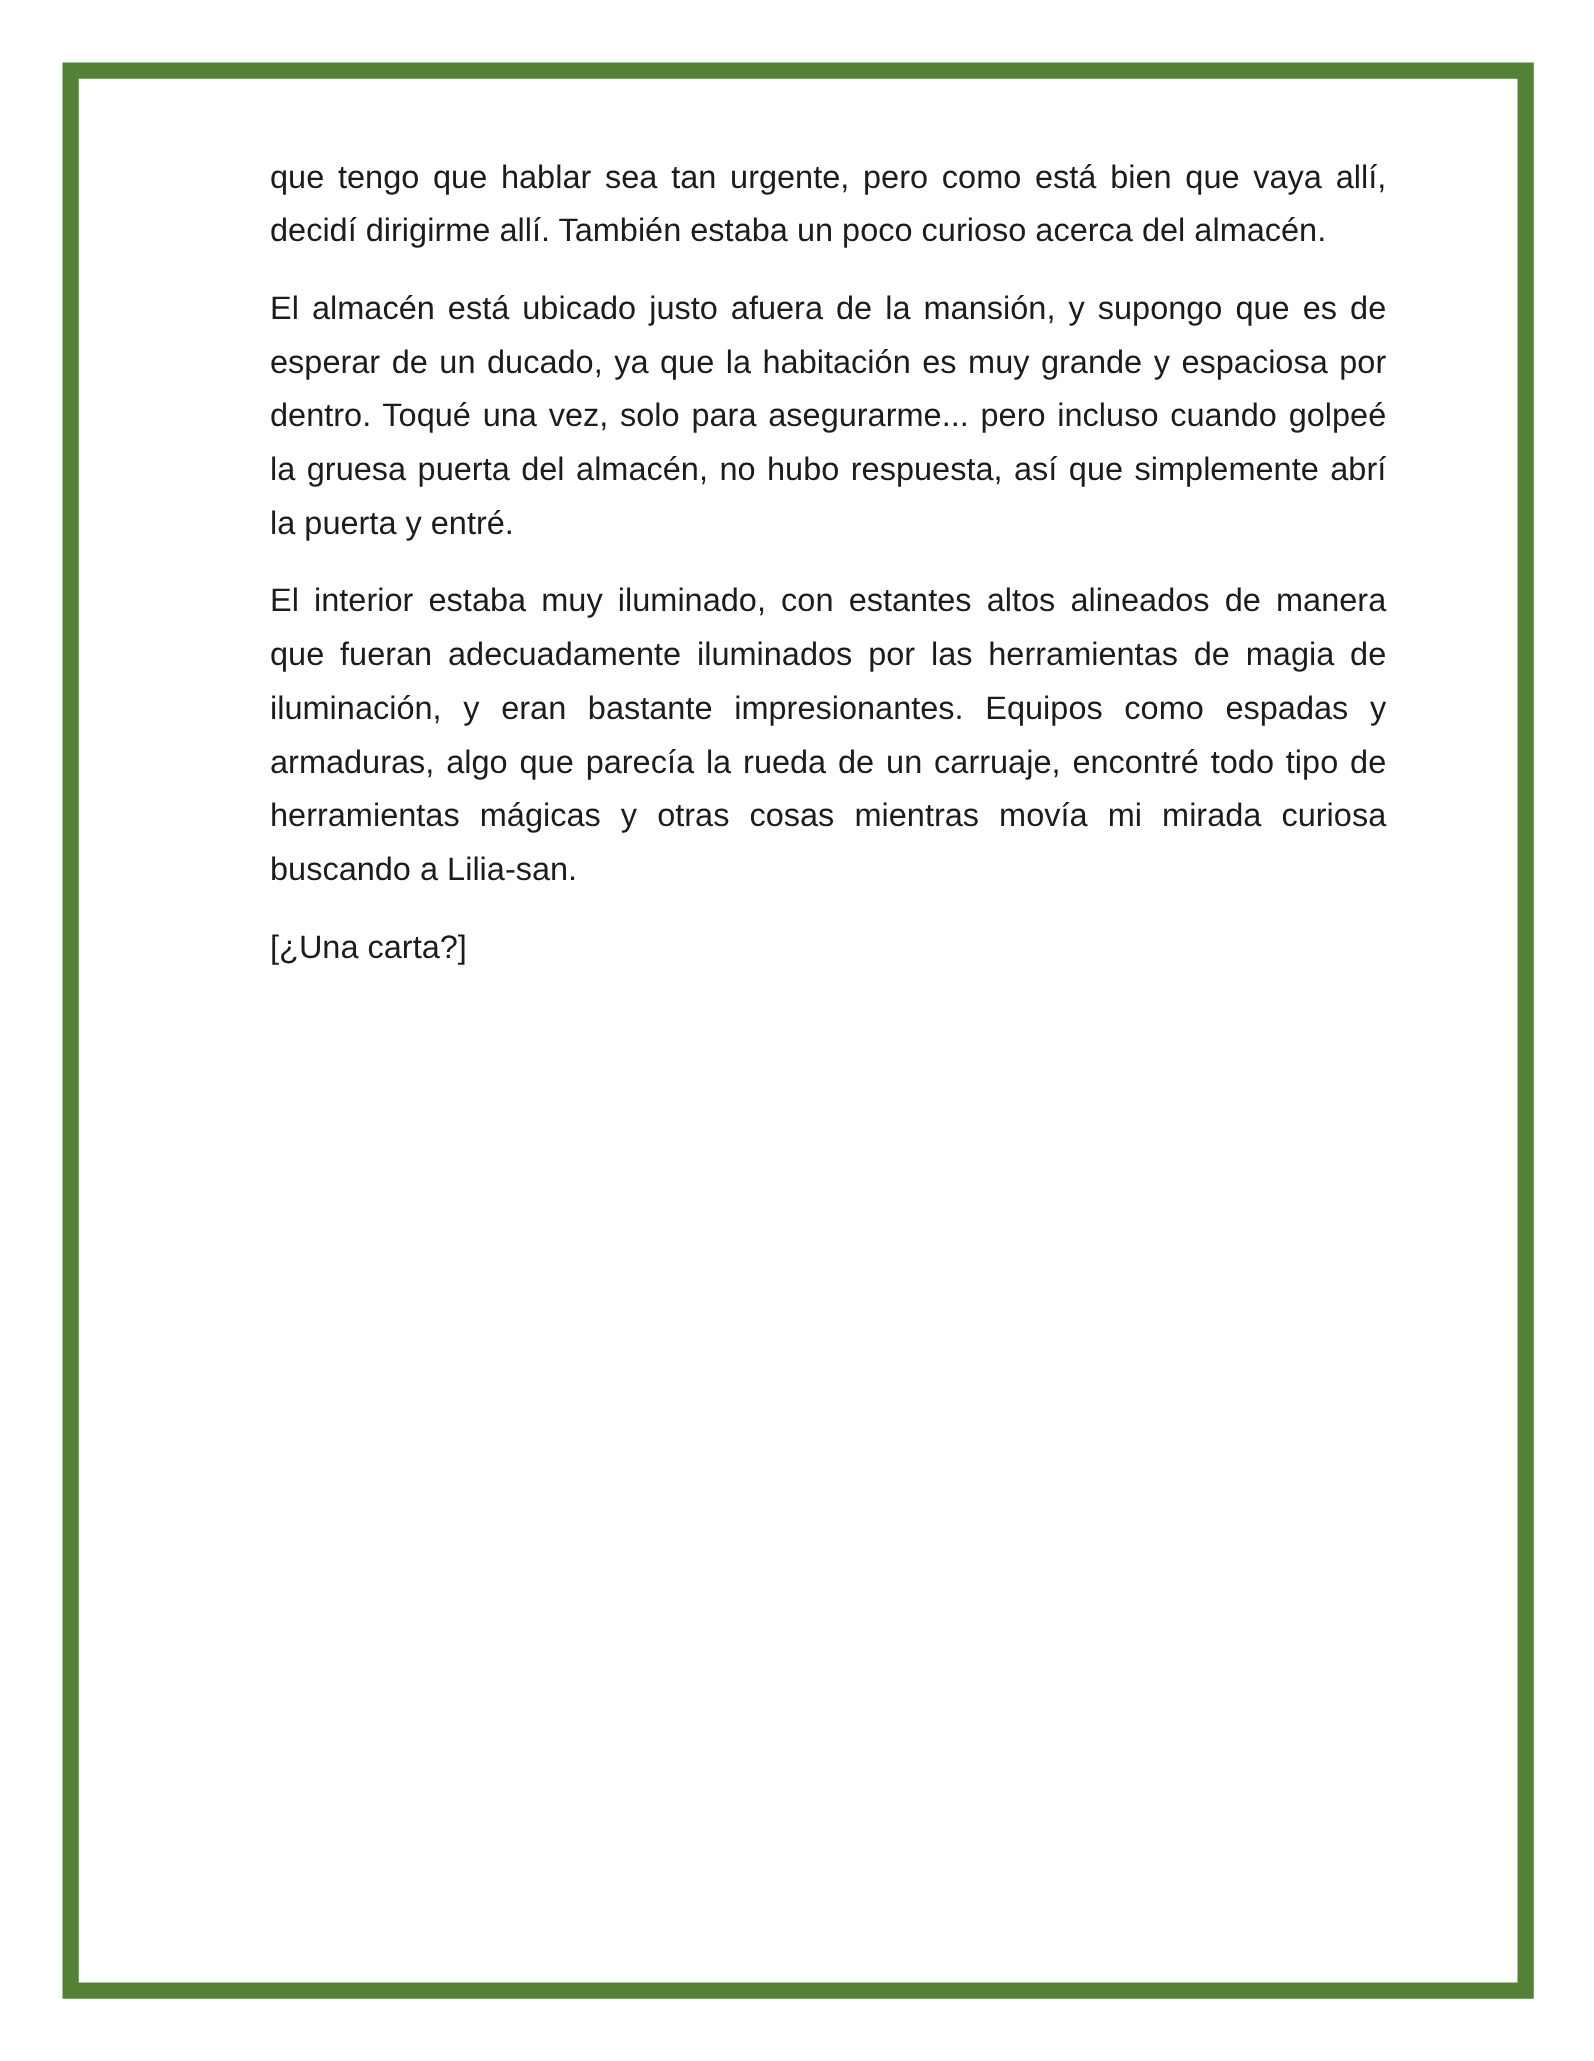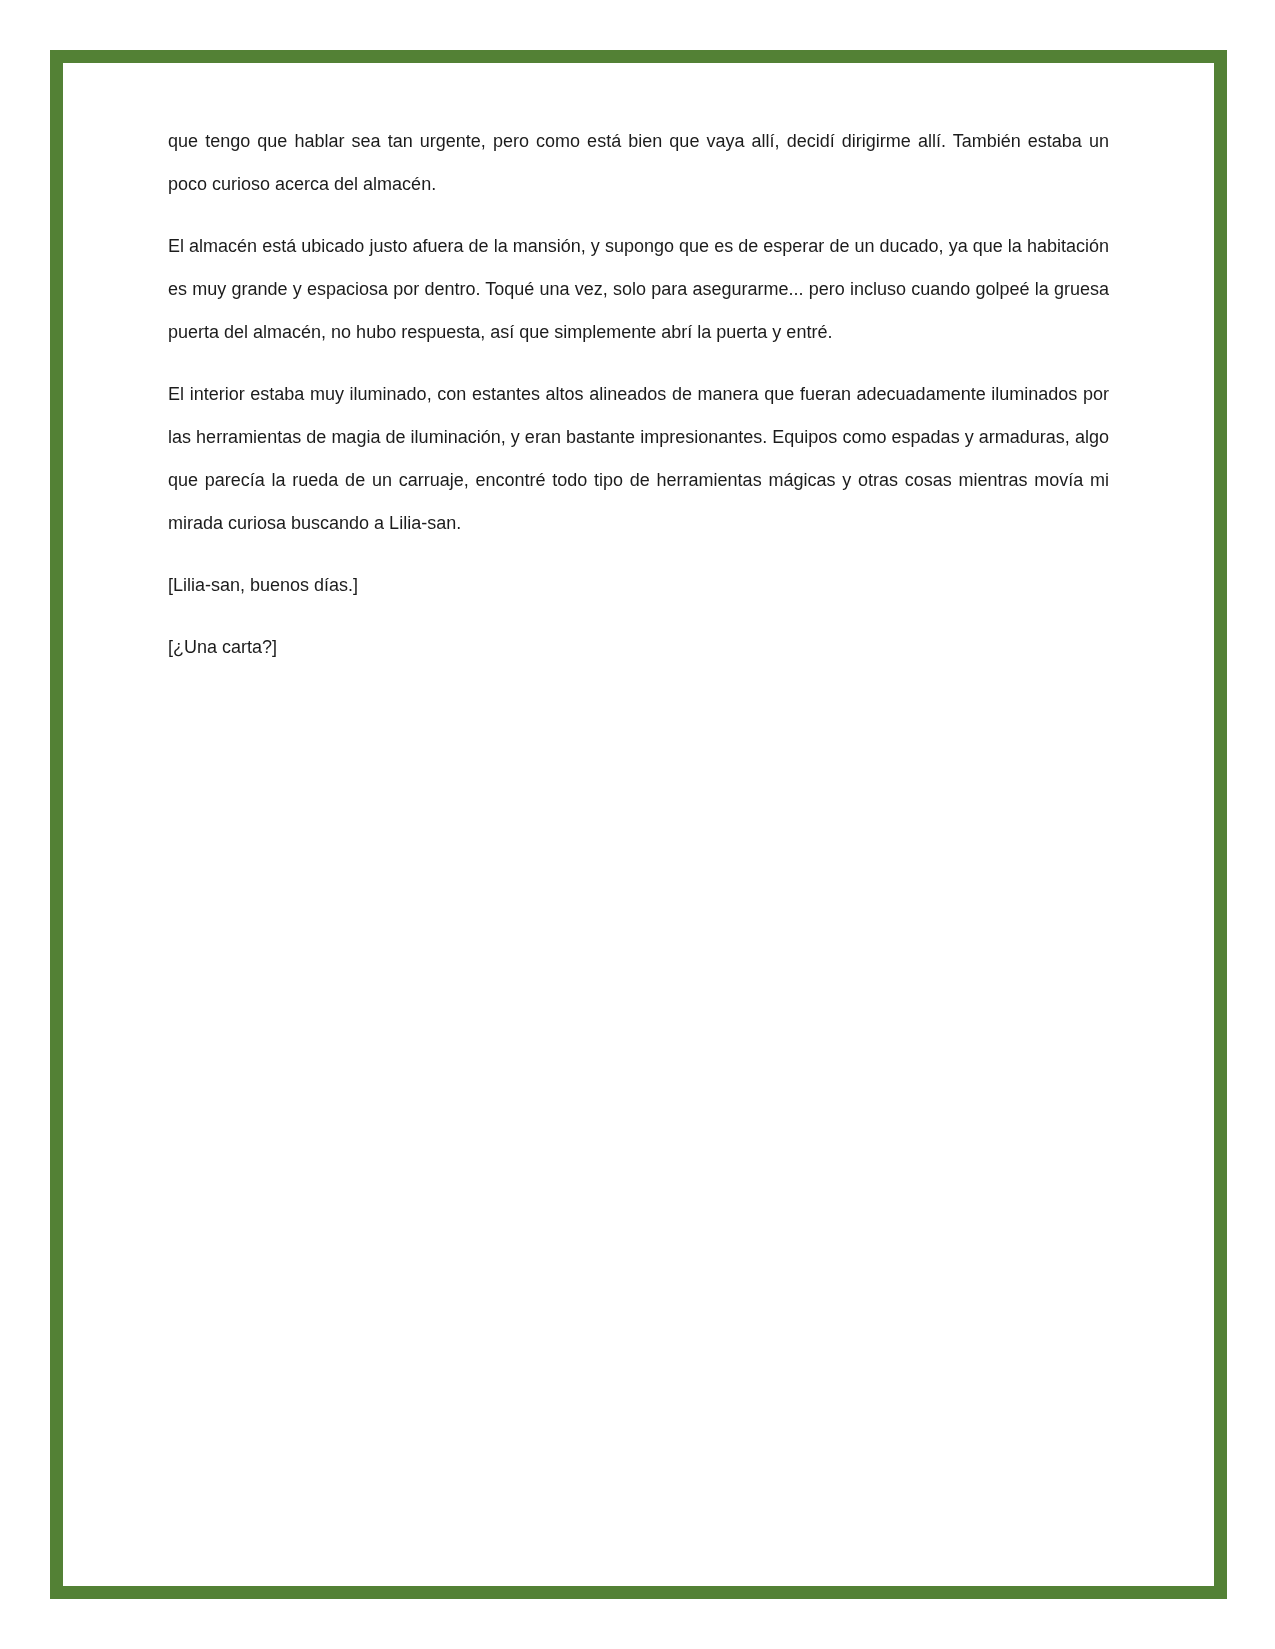--- a/index.html
+++ b/index.html
@@ -24,39 +24,39 @@
     left: 50px;
     top: 50px;
     right: 48px;
     bottom: 50px;
     border: 13px solid var(--border-green, #538135);
     box-sizing: border-box;
     padding: 57px 105px 40px 105px;
   }
   .content {
     color: var(--text-color, #1c1c1c);
-    font-size: 18px;
+    font-size: 26px;
     line-height: 43px;
+    margin-left: 48px;
   }
   .content p {
     margin: 0 0 19px 0;
     text-align: justify;
     hyphens: none;
   }
   .content p.truncated {
     text-align-last: justify;
     margin-bottom: 0;
   }
 </style>
 </head>
 <body>
 
 <div class="page">
   <div class="border-frame">
     <div class="content">
       <p>que tengo que hablar sea tan urgente, pero como está bien que vaya allí, decidí dirigirme allí. También estaba un poco curioso acerca del almacén.</p>
       <p>El almacén está ubicado justo afuera de la mansión, y supongo que es de esperar de un ducado, ya que la habitación es muy grande y espaciosa por dentro. Toqué una vez, solo para asegurarme... pero incluso cuando golpeé la gruesa puerta del almacén, no hubo respuesta, así que simplemente abrí la puerta y entré.</p>
       <p>El interior estaba muy iluminado, con estantes altos alineados de manera que fueran adecuadamente iluminados por las herramientas de magia de iluminación, y eran bastante impresionantes. Equipos como espadas y armaduras, algo que parecía la rueda de un carruaje, encontré todo tipo de herramientas mágicas y otras cosas mientras movía mi mirada curiosa buscando a Lilia-san.</p>
-      <p>[Lilia-san, buenos días.]</p>
       <p>[¿Una carta?]</p>
     </div>
   </div>
 </div>
 
 </body></html>

